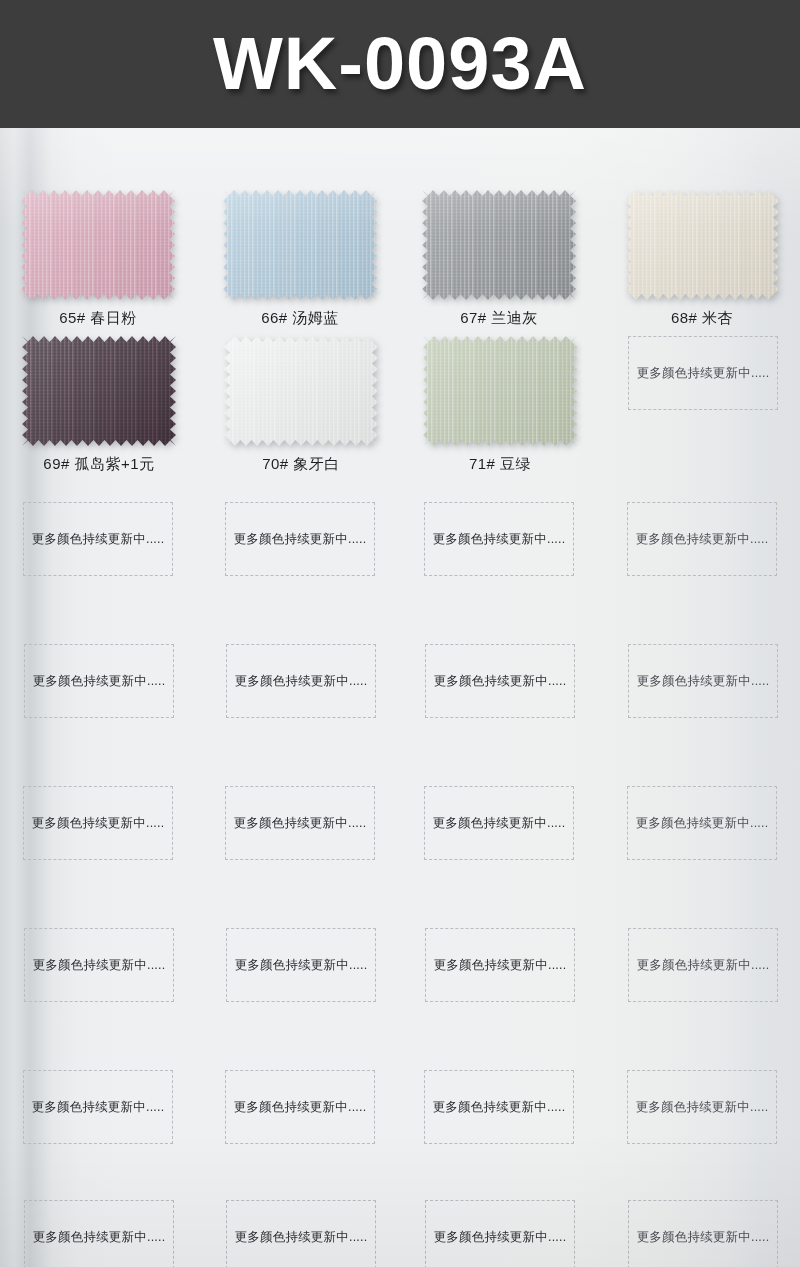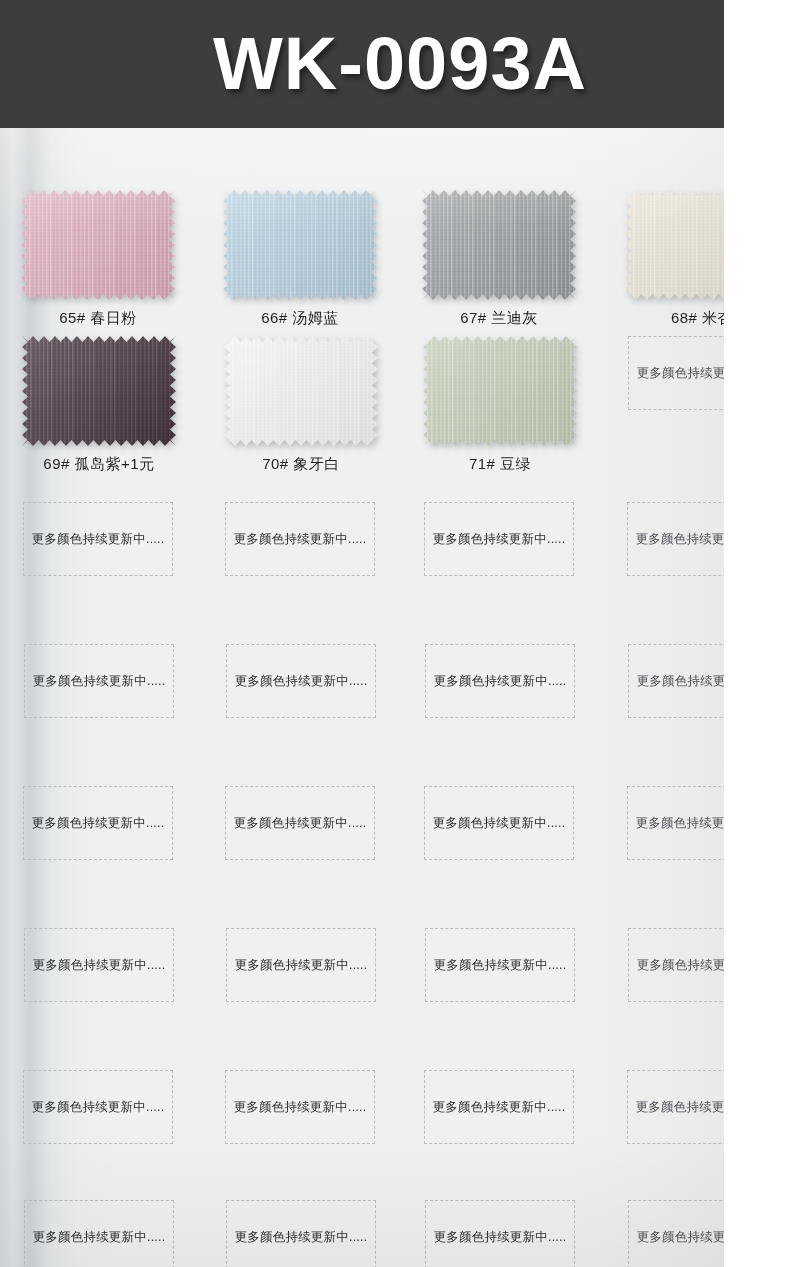--- a/index.html
+++ b/index.html
@@ -7,21 +7,21 @@
     margin: 0;
     padding: 0;
     background: #ffffff;
   }
   body {
     font-family: "Liberation Sans", "DejaVu Sans", sans-serif;
   }
 
   .page {
     position: relative;
-    width: 724px;
+    width: 800px;
     height: 1267px;
     overflow: hidden;
     background: #a3a3a3;
     text-align: right;
   }
 
   
   .header {
     position: absolute;
     top: 0; left: 0;

